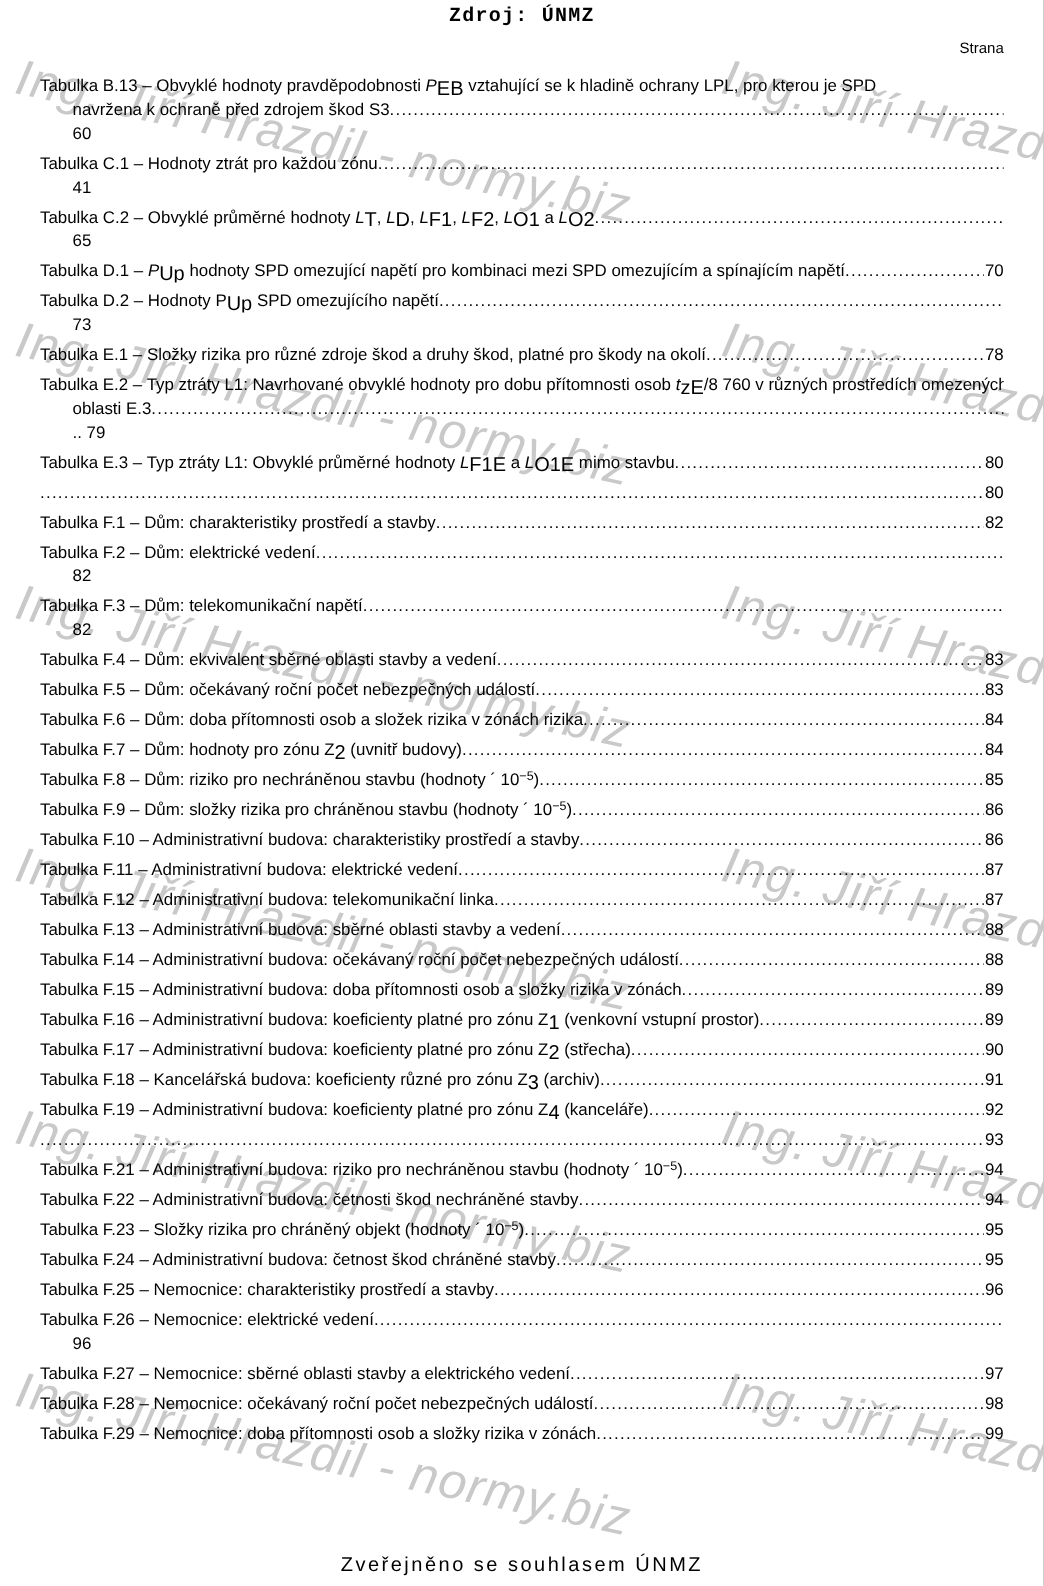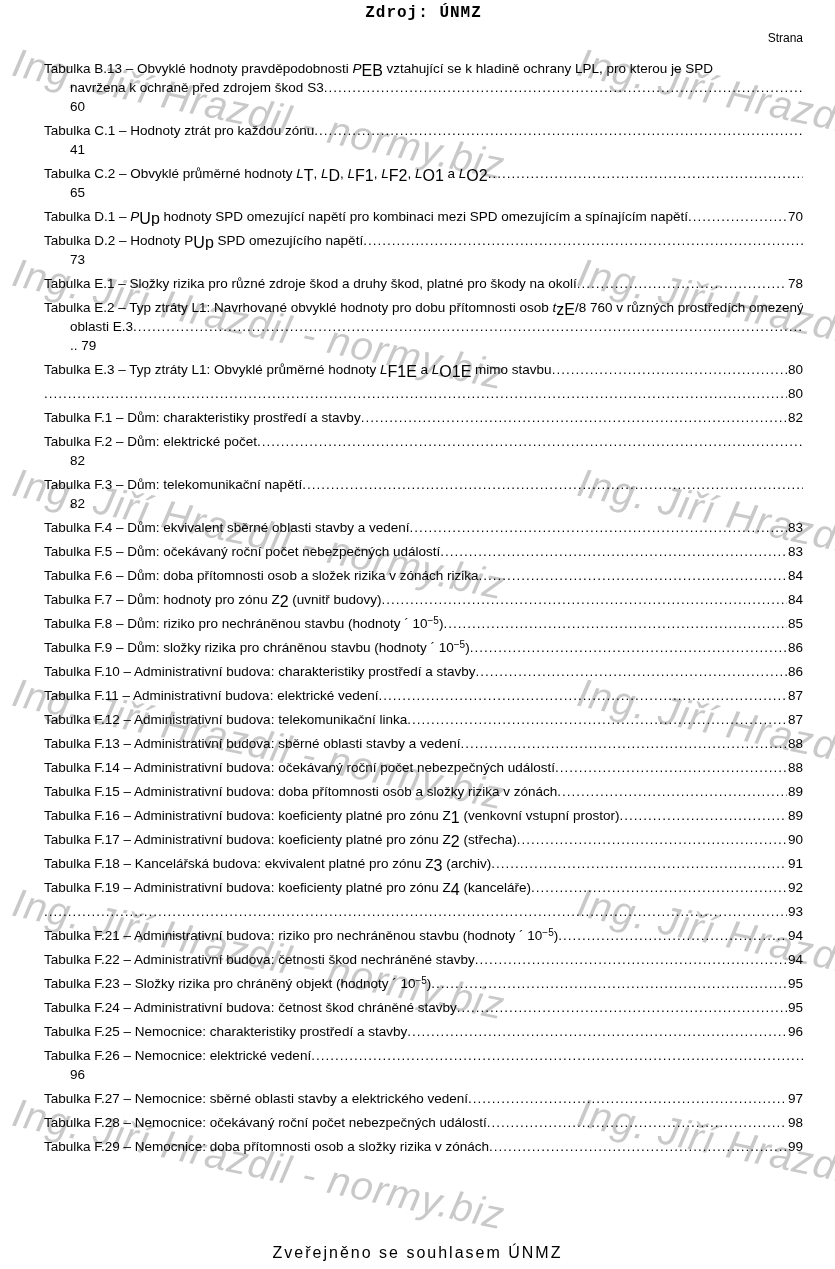--- a/index.html
+++ b/index.html
@@ -11,21 +11,21 @@
   }
   
   .wm-layer{position:absolute; inset:0; z-index:0; pointer-events:none;}
   .wm{
     position:absolute; white-space:nowrap;
     font-family:"Liberation Sans",sans-serif; font-style:italic;
     font-size:40px; letter-spacing:1px;
     transform:rotate(12deg); transform-origin:0 0;
   }
   
-  .content{position:relative; z-index:1; padding:4px 32px 0 44px;}
+  .content{position:relative; z-index:1; padding:4px 32px 0 32px;}
   .doc-header{
     text-align:center;
     font-family:"Liberation Mono","DejaVu Sans Mono",monospace;
     font-size:16px; font-weight:bold; letter-spacing:1px;
   }
   .strana{
     text-align:right; margin-top:9px; font-size:12px;
   }
   .toc{margin-top:14px;}
   .toc-entry{padding-left:26px; margin-bottom:5px;}
@@ -143,21 +143,21 @@
         </div>
         <div class="toc-entry">
           <div class="line first">
             <span class="txt"><span>Tabulka F.1 – Dům: charakteristiky prostředí a stavby</span></span>
             <span class="dots">............................................................................................................................................................................................................................................................................................................</span>
             <span class="pg">82</span>
           </div>
         </div>
         <div class="toc-entry">
           <div class="line first">
-            <span class="txt"><span>Tabulka F.2 – Dům: elektrické počet</span></span>
+            <span class="txt"><span>Tabulka F.2 – Dům: elektrické vedení</span></span>
             <span class="dots">............................................................................................................................................................................................................................................................................................................</span>
           </div>
           <div class="line pageline">82</div>
         </div>
         <div class="toc-entry">
           <div class="line first">
             <span class="txt"><span>Tabulka F.3 – Dům: telekomunikační napětí</span></span>
             <span class="dots">............................................................................................................................................................................................................................................................................................................</span>
           </div>
           <div class="line pageline">82</div>
@@ -255,21 +255,21 @@
         </div>
         <div class="toc-entry">
           <div class="line first">
             <span class="txt"><span>Tabulka F.17 – Administrativní budova: koeficienty platné pro zónu Z</span><span class="sb">2</span><span> (střecha)</span></span>
             <span class="dots">............................................................................................................................................................................................................................................................................................................</span>
             <span class="pg">90</span>
           </div>
         </div>
         <div class="toc-entry">
           <div class="line first">
-            <span class="txt"><span>Tabulka F.18 – Kancelářská budova: ekvivalent platné pro zónu Z</span><span class="sb">3</span><span> (archiv)</span></span>
+            <span class="txt"><span>Tabulka F.18 – Kancelářská budova: koeficienty různé pro zónu Z</span><span class="sb">3</span><span> (archiv)</span></span>
             <span class="dots">............................................................................................................................................................................................................................................................................................................</span>
             <span class="pg">91</span>
           </div>
         </div>
         <div class="toc-entry">
           <div class="line first">
             <span class="txt"><span>Tabulka F.19 – Administrativní budova: koeficienty platné pro zónu Z</span><span class="sb">4</span><span> (kanceláře)</span></span>
             <span class="dots">............................................................................................................................................................................................................................................................................................................</span>
             <span class="pg">92</span>
           </div>

